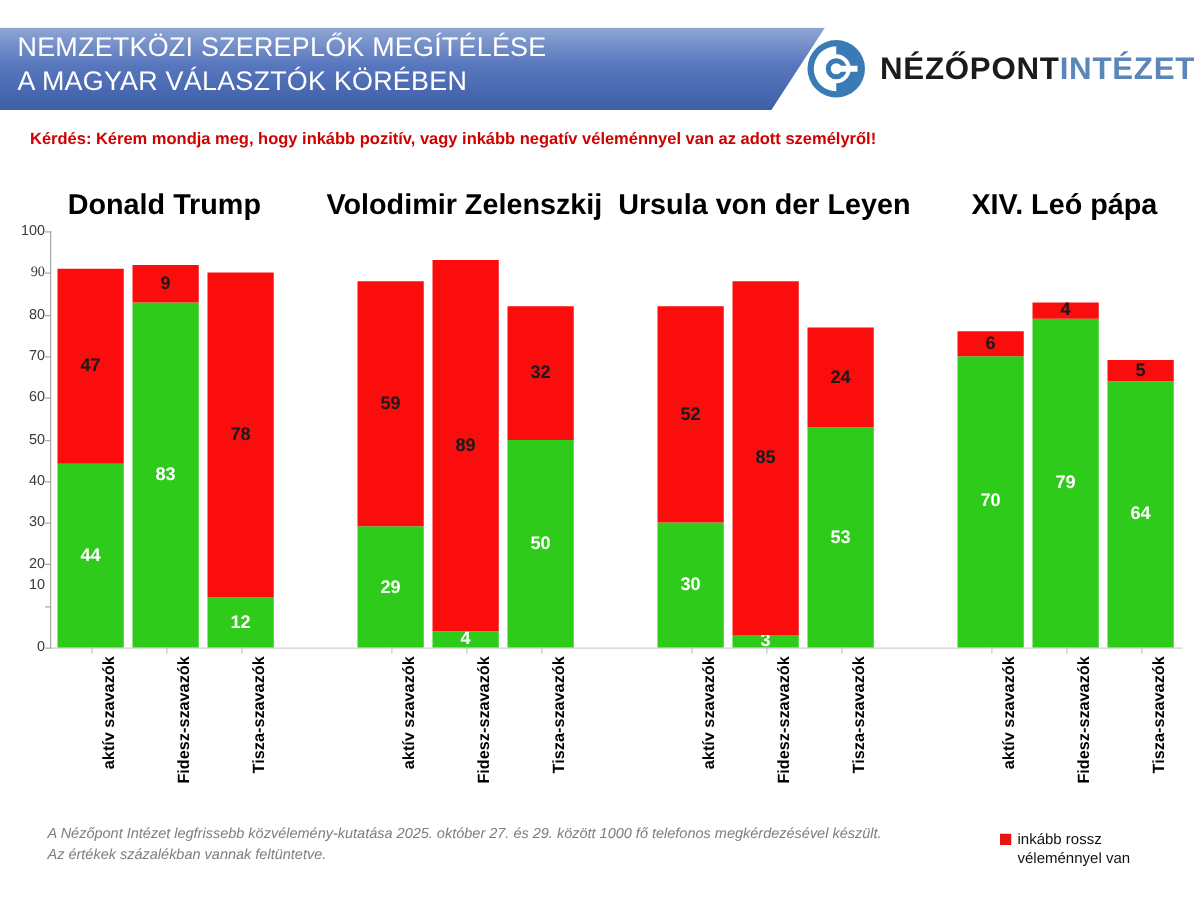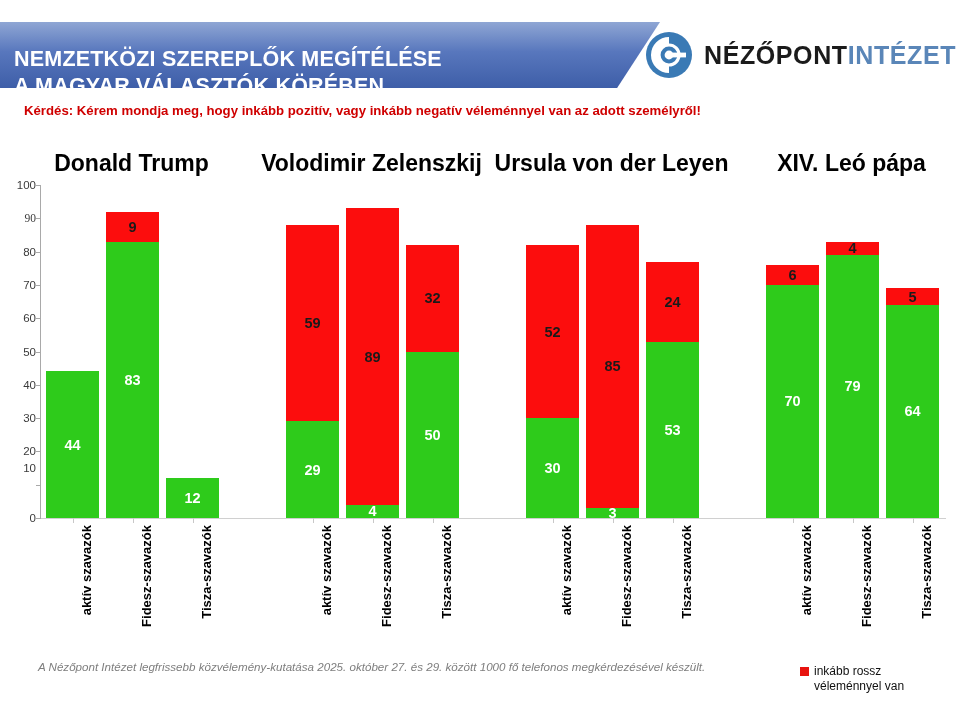--- a/index.html
+++ b/index.html
@@ -11,23 +11,22 @@
   }
 
   
   #header-banner{
     position:absolute;left:0;top:22px;width:660px;height:66px;
     background:linear-gradient(180deg,#8fa6d4 0%,#5877bd 45%,#3e5ea8 100%);
     clip-path:polygon(0 0, 100% 0, 93.5% 100%, 0 100%);
   }
   #title-block{
     position:absolute;left:14px;top:25px;width:620px;
-    color:#ffffff;font-weight:bold;font-size:21.5px;line-height:27px;
+    color:#ffffff;font-weight:normal;font-size:21.5px;line-height:27px;
     letter-spacing:.2px;
-    margin-top:21px;
   }
   #title-block div{white-space:nowrap;}
 
   
   #logo{
     position:absolute;left:645px;top:28px;width:300px;height:54px;
     display:flex;align-items:center;gap:11px;
   }
   #logo-mark{width:48px;height:48px;flex:0 0 48px;}
   #logo-text{font-size:25px;font-weight:bold;letter-spacing:.6px;white-space:nowrap;}
@@ -135,31 +134,33 @@
       <div class="ytick" style="top: 99.9px;">70</div>
       <div class="ytick-mark" style="top: 99.9px;"></div>
       <div class="ytick" style="top: 66.6px;">80</div>
       <div class="ytick-mark" style="top: 66.6px;"></div>
       <div class="ytick" style="top: 33.3px; font-family: Liberation Serif, serif;">90</div>
       <div class="ytick-mark" style="top: 33.3px;"></div>
       <div class="ytick" style="top: 0px;">100</div>
       <div class="ytick-mark" style="top: 0px;"></div>
       <div class="bar" style="left: 5px; height: 303.03px;">
         <div class="seg seg-pos" style="bottom: 0px; height: 146.52px;">44</div>
+        <div class="seg seg-neg" style="bottom: 146.52px; height: 156.51px;">47</div>
       </div>
       <div class="xtickmark" style="left: 31.5px;"></div>
       <div class="cat-label" style="left: 37.5px;">aktív szavazók</div>
       <div class="bar" style="left: 65px; height: 306.36px;">
         <div class="seg seg-pos" style="bottom: 0px; height: 276.39px;">83</div>
         <div class="seg seg-neg" style="bottom: 276.39px; height: 29.97px;">9</div>
       </div>
       <div class="xtickmark" style="left: 91.5px;"></div>
       <div class="cat-label" style="left: 97.5px;">Fidesz-szavazók</div>
       <div class="bar" style="left: 125px; height: 299.7px;">
         <div class="seg seg-pos" style="bottom: 0px; height: 39.96px;">12</div>
+        <div class="seg seg-neg" style="bottom: 39.96px; height: 259.74px;">78</div>
       </div>
       <div class="xtickmark" style="left: 151.5px;"></div>
       <div class="cat-label" style="left: 157.5px;">Tisza-szavazók</div>
       <div class="bar" style="left: 245px; height: 293.04px;">
         <div class="seg seg-pos" style="bottom: 0px; height: 96.57px;">29</div>
         <div class="seg seg-neg" style="bottom: 96.57px; height: 196.47px;">59</div>
       </div>
       <div class="xtickmark" style="left: 271.5px;"></div>
       <div class="cat-label" style="left: 277.5px;">aktív szavazók</div>
       <div class="bar" style="left: 305px; height: 309.69px;">
@@ -212,20 +213,21 @@
       <div class="cat-label" style="left: 877.5px;">Tisza-szavazók</div>
     </div>
 <div class="group-title" style="left: 5px; width: 253px;">Donald Trump</div>
     <div class="group-title" style="left: 245px; width: 253px;">Volodimir Zelenszkij</div>
     <div class="group-title" style="left: 485px; width: 253px;">Ursula von der Leyen</div>
     <div class="group-title" style="left: 725px; width: 253px;">XIV. Leó pápa</div>
   </div>
 
 <div id="footer">
   <div>A Nézőpont Intézet legfrissebb közvélemény-kutatása 2025. október 27. és 29. között 1000 fő telefonos megkérdezésével készült.</div>
+  <div>Az értékek százalékban vannak feltüntetve.</div>
 </div>
 
 <div id="legend">
   <div class="row">
     <span class="swatch"></span>
     <span>
       <span>inkább rossz</span><br>
       <span>véleménnyel van</span>
     </span>
   </div>

